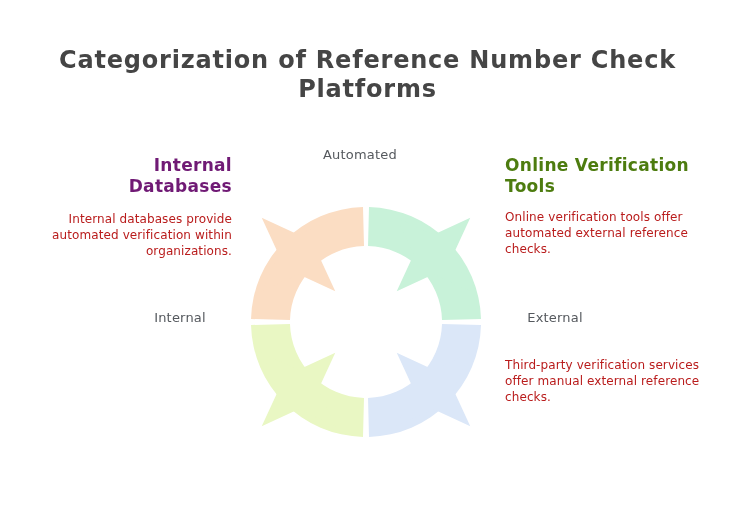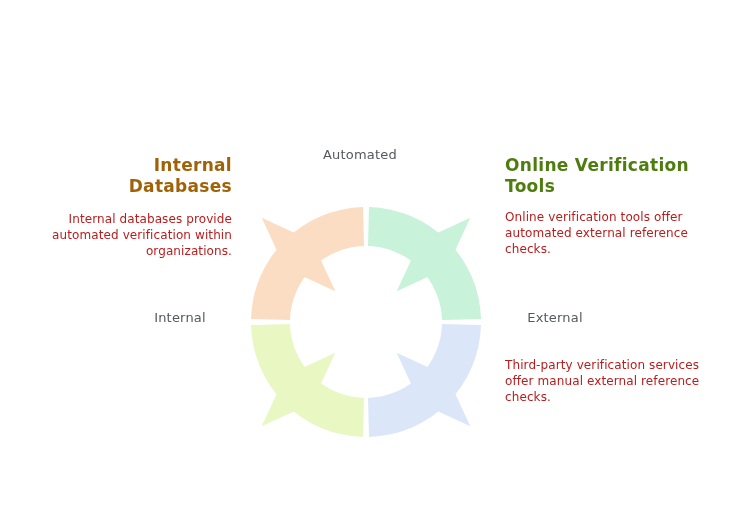--- a/index.html
+++ b/index.html
@@ -79,40 +79,41 @@
     left: 505px; top: 358px; width: 210px;
     text-align: left;
   }
   .block-thirdparty .block-heading { width: 200px; margin-bottom: 16px; }
 </style>
 </head>
 <body>
 
 <div class="canvas">
 
+  <div class="page-title">Categorization of Reference Number Check Platforms</div>
 
   <svg class="diagram-svg" viewBox="0 0 300 300" xmlns="http://www.w3.org/2000/svg">
 
     <path d="M147,35 A115,115 0 0 0 35,147 L74,148 A76,76 0 0 1 148,74 Z" fill="#fbddc3"></path>
     <path d="M265,147 A115,115 0 0 0 153,35 L152,74 A76,76 0 0 1 226,148 Z" fill="#c8f2d9"></path>
     <path d="M265,153 A115,115 0 0 1 153,265 L152,226 A76,76 0 0 0 226,152 Z" fill="#dbe7f8"></path>
     <path d="M35,153 A115,115 0 0 0 147,265 L148,226 A76,76 0 0 1 74,152 Z" fill="#e9f7c3"></path>
 
     <path transform="translate(82.5,82.5) rotate(45)" d="M0,-52 L14,-14 L52,0 L14,14 L0,52 L-14,14 L-52,0 L-14,-14 Z" fill="#fbddc3"></path>
     <path transform="translate(217.5,82.5) rotate(45)" d="M0,-52 L14,-14 L52,0 L14,14 L0,52 L-14,14 L-52,0 L-14,-14 Z" fill="#c8f2d9"></path>
     <path transform="translate(217.5,217.5) rotate(45)" d="M0,-52 L14,-14 L52,0 L14,14 L0,52 L-14,14 L-52,0 L-14,-14 Z" fill="#dbe7f8"></path>
     <path transform="translate(82.5,217.5) rotate(45)" d="M0,-52 L14,-14 L52,0 L14,14 L0,52 L-14,14 L-52,0 L-14,-14 Z" fill="#e9f7c3"></path>
   </svg>
 
   <div class="axis-label axis-top">Automated</div>
   <div class="axis-label axis-right">External</div>
   <div class="axis-label axis-left">Internal</div>
 
   <div class="block block-internal">
-    <h2 class="block-heading" style="color: #a16207;">Internal Databases</h2>
+    <h2 class="block-heading" style="color: #701a75;">Internal Databases</h2>
     <p class="block-desc">Internal databases provide automated verification within organizations.</p>
   </div>
 
   <div class="block block-online">
     <h2 class="block-heading" style="color: #4d7c0f;">Online Verification Tools</h2>
     <p class="block-desc">Online verification tools offer automated external reference checks.</p>
   </div>
 
   <div class="block block-thirdparty">
     <p class="block-desc">Third-party verification services offer manual external reference checks.</p>

